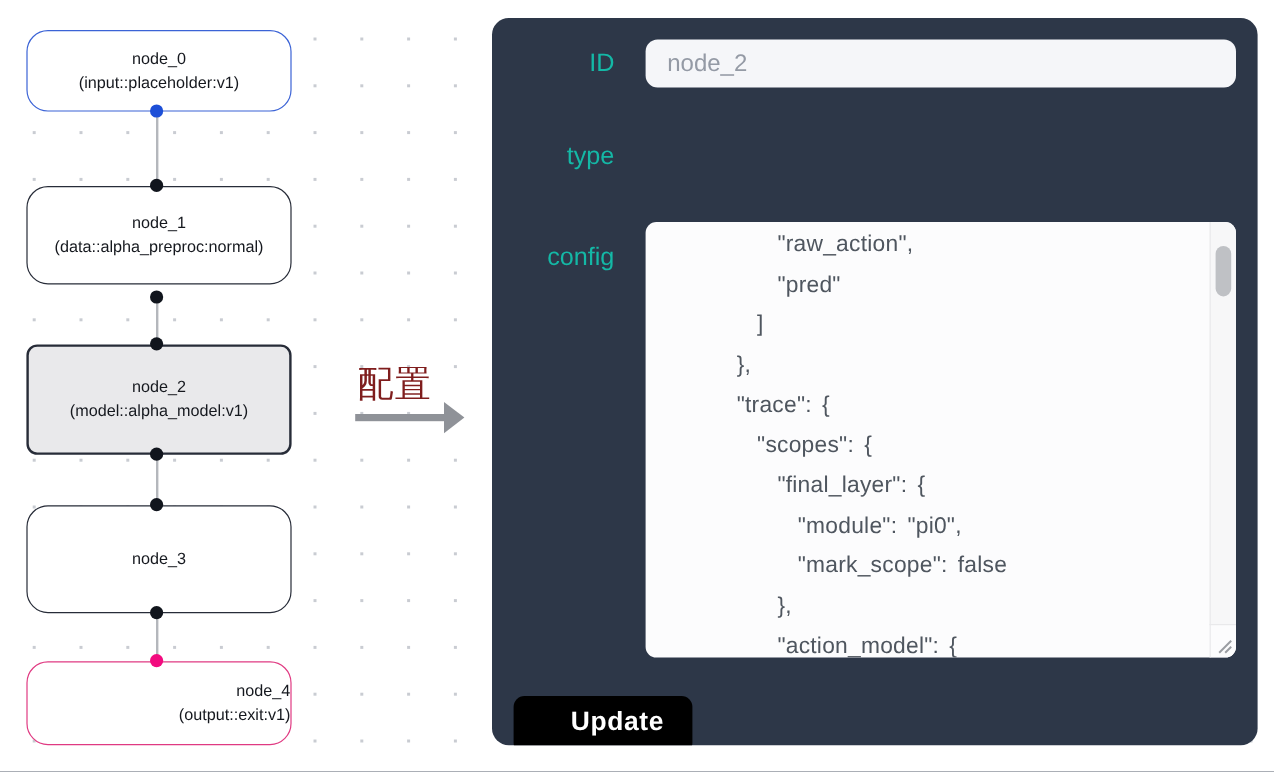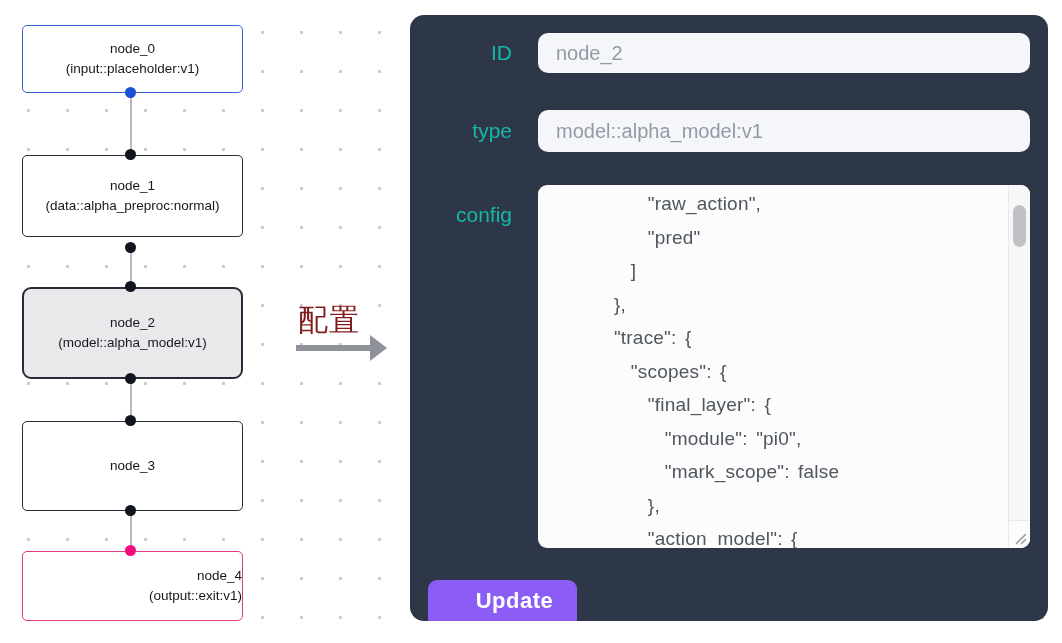--- a/index.html
+++ b/index.html
@@ -7,21 +7,21 @@
     width:1062px;height:643px;position:relative;overflow:hidden;
     font-family:"Liberation Sans",sans-serif;
     background-color:#ffffff;
     background-image:radial-gradient(#c9ccd2 1.4px, transparent 1.6px);
     background-size:39px 39px;
     background-position:9px 13px;
   }
   
   .node{
     position:absolute;left:22px;width:221px;box-sizing:border-box;
-    background:#ffffff;border:1.6px solid #272c38;border-radius:5px;
+    background:#ffffff;border:1.6px solid #272c38;border-radius:18px;
     display:flex;flex-direction:column;align-items:center;justify-content:center;
     text-align:center;color:#15181e;font-size:13.5px;line-height:20px;
   }
   .node .sub{max-width:200px;word-break:break-all;}
   .node-0{top:25px;height:68px;border-color:#3b63d6;}
   .node-1{top:155px;height:82px;}
   .node-2{top:287px;height:92px;border-width:2.5px;background:#e9e9eb;border-radius:9px;}
   .node-3{top:421px;height:90px;}
   .node-4{top:551px;height:70px;border-color:#e03a82;align-items:flex-end;}
   .edge{position:absolute;left:130px;width:2px;background:#b4b7bc;}
@@ -76,21 +76,21 @@
     position:absolute;right:4px;top:20px;width:13px;height:42px;
     background:#bfc1c5;border-radius:7px;
   }
   .resize-corner{
     position:absolute;right:0;bottom:0;width:21px;height:27px;
     border-top:1px solid #e9e9eb;border-left:1px solid #e9e9eb;background:#fcfcfd;
   }
   .resize-corner svg{position:absolute;right:3px;bottom:3px;}
   .update-btn{
     position:absolute;left:18px;top:565px;width:149px;height:48px;
-    background:#8b5cf6;border:none;border-radius:9px;
+    background:#000000;border:none;border-radius:9px;
     color:#ffffff;font-family:"Liberation Sans",sans-serif;
     font-size:22px;font-weight:600;letter-spacing:.5px;
     padding-bottom:8px;cursor:pointer;padding-left:30px;
   }
 </style>
 </head>
 <body>
 
 <div class="edge edge-0"></div>
 <div class="edge edge-1"></div>
@@ -130,21 +130,20 @@
 <div class="anno-arrow">
   <div class="shaft"></div>
   <div class="head"></div>
 </div>
 
 <div class="panel">
   <div class="field-label lbl-id">ID</div>
   <input class="text-input inp-id" type="text" value="node_2" style="">
 
   <div class="field-label lbl-type">type</div>
-  <input class="text-input inp-type" type="text" value="model::alpha_model:v1" style="">
 
   <div class="field-label lbl-config">config</div>
   <div class="config-box">
     <pre>        "raw_action",
         "pred"
       ]
     },
     "trace": {
       "scopes": {
         "final_layer": {

